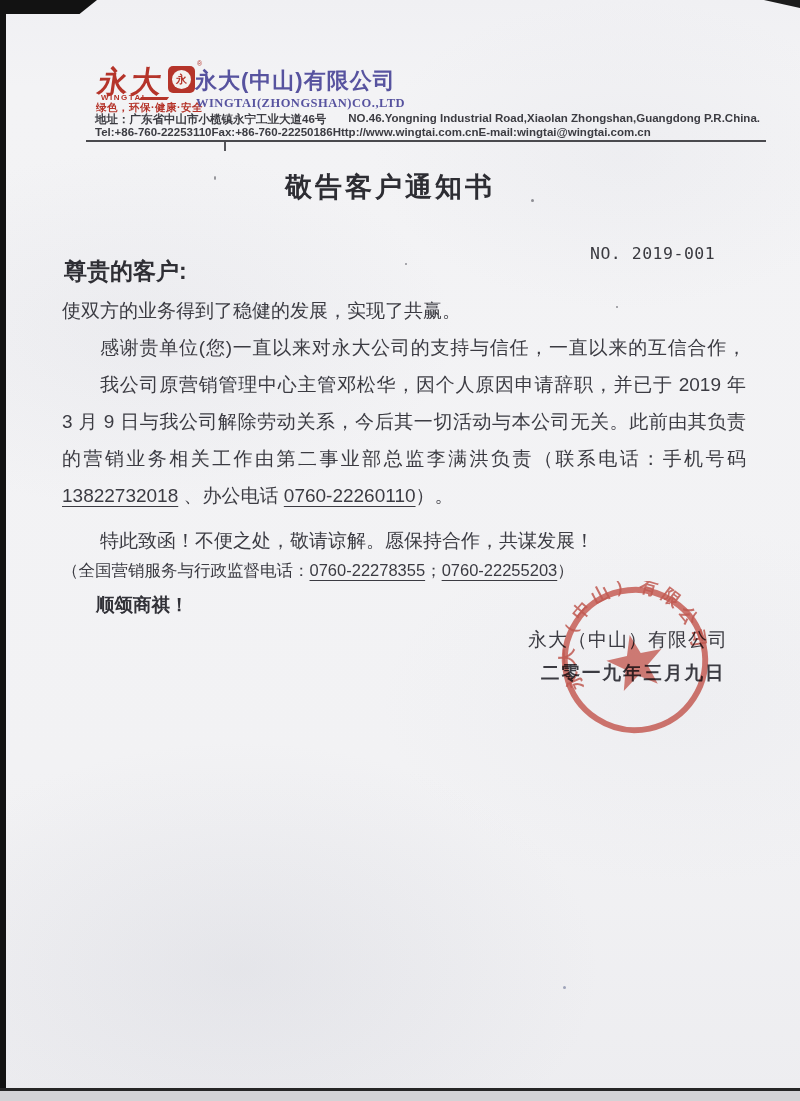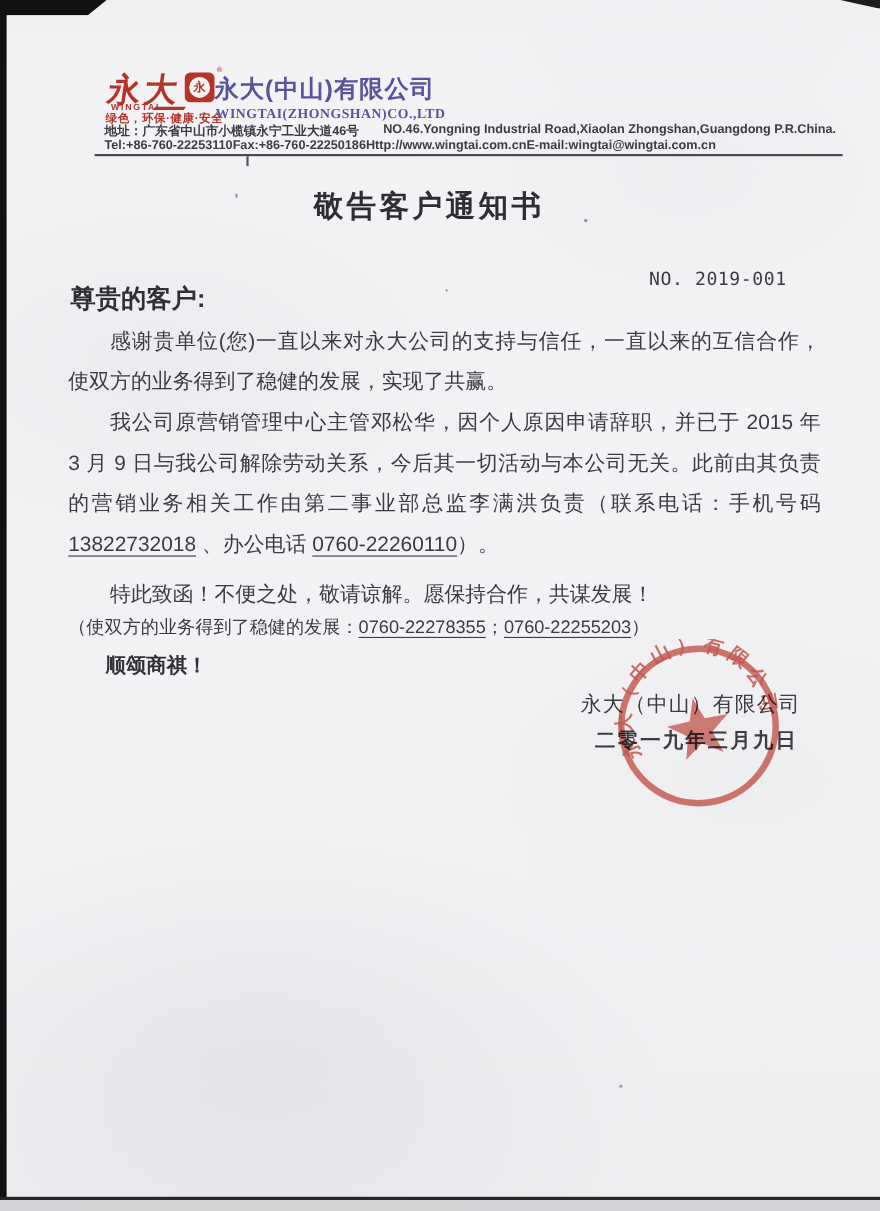--- a/index.html
+++ b/index.html
@@ -146,40 +146,40 @@
       <span>E-mail:wingtai@wingtai.com.cn</span>
     </div>
     <div class="header-rule"></div>
     <div class="artifact-tick"></div>
 
     <h1 class="title">敬告客户通知书</h1>
     <div class="salutation">尊贵的客户:</div>
     <div class="doc-no">NO. 2019-001</div>
 
     <div id="p1" class="body-block">
+      <div class="line">使双方的业务得到了稳健的发展，实现了共赢。</div>
       <div class="line stretch indent">感谢贵单位(您)一直以来对永大公司的支持与信任，一直以来的互信合作，</div>
-      <div class="line">使双方的业务得到了稳健的发展，实现了共赢。</div>
     </div>
 
     <div id="p2" class="body-block">
-      <div class="line stretch indent">我公司原营销管理中心主管邓松华，因个人原因申请辞职，并已于 2015 年</div>
+      <div class="line stretch indent">我公司原营销管理中心主管邓松华，因个人原因申请辞职，并已于 2019 年</div>
       <div class="line stretch">3 月 9 日与我公司解除劳动关系，今后其一切活动与本公司无关。此前由其负责</div>
       <div class="line stretch">的营销业务相关工作由第二事业部总监李满洪负责（联系电话：手机号码</div>
       <div class="line">
         <span class="u">13822732018</span><span> 、办公电话 </span><span class="u">0760-22260110</span><span>）。</span>
       </div>
     </div>
 
     <div id="p3" class="body-block">
       <div class="line indent">特此致函！不便之处，敬请谅解。愿保持合作，共谋发展！</div>
     </div>
 
     <div id="p4" class="body-block">
       <div class="line">
-        <span>（使双方的业务得到了稳健的发展：</span><span class="u">0760-22278355</span><span>；</span><span class="u">0760-22255203</span><span>）</span>
+        <span>（全国营销服务与行政监督电话：</span><span class="u">0760-22278355</span><span>；</span><span class="u">0760-22255203</span><span>）</span>
       </div>
     </div>
 
     <div class="closing">顺颂商祺！</div>
 
     <div class="sig-company">永大（中山）有限公司</div>
     <div class="sig-date">二零一九年三月九日</div>
 
     <svg class="seal" viewBox="0 0 160 160">
       <g transform="rotate(-12 80 80)">

